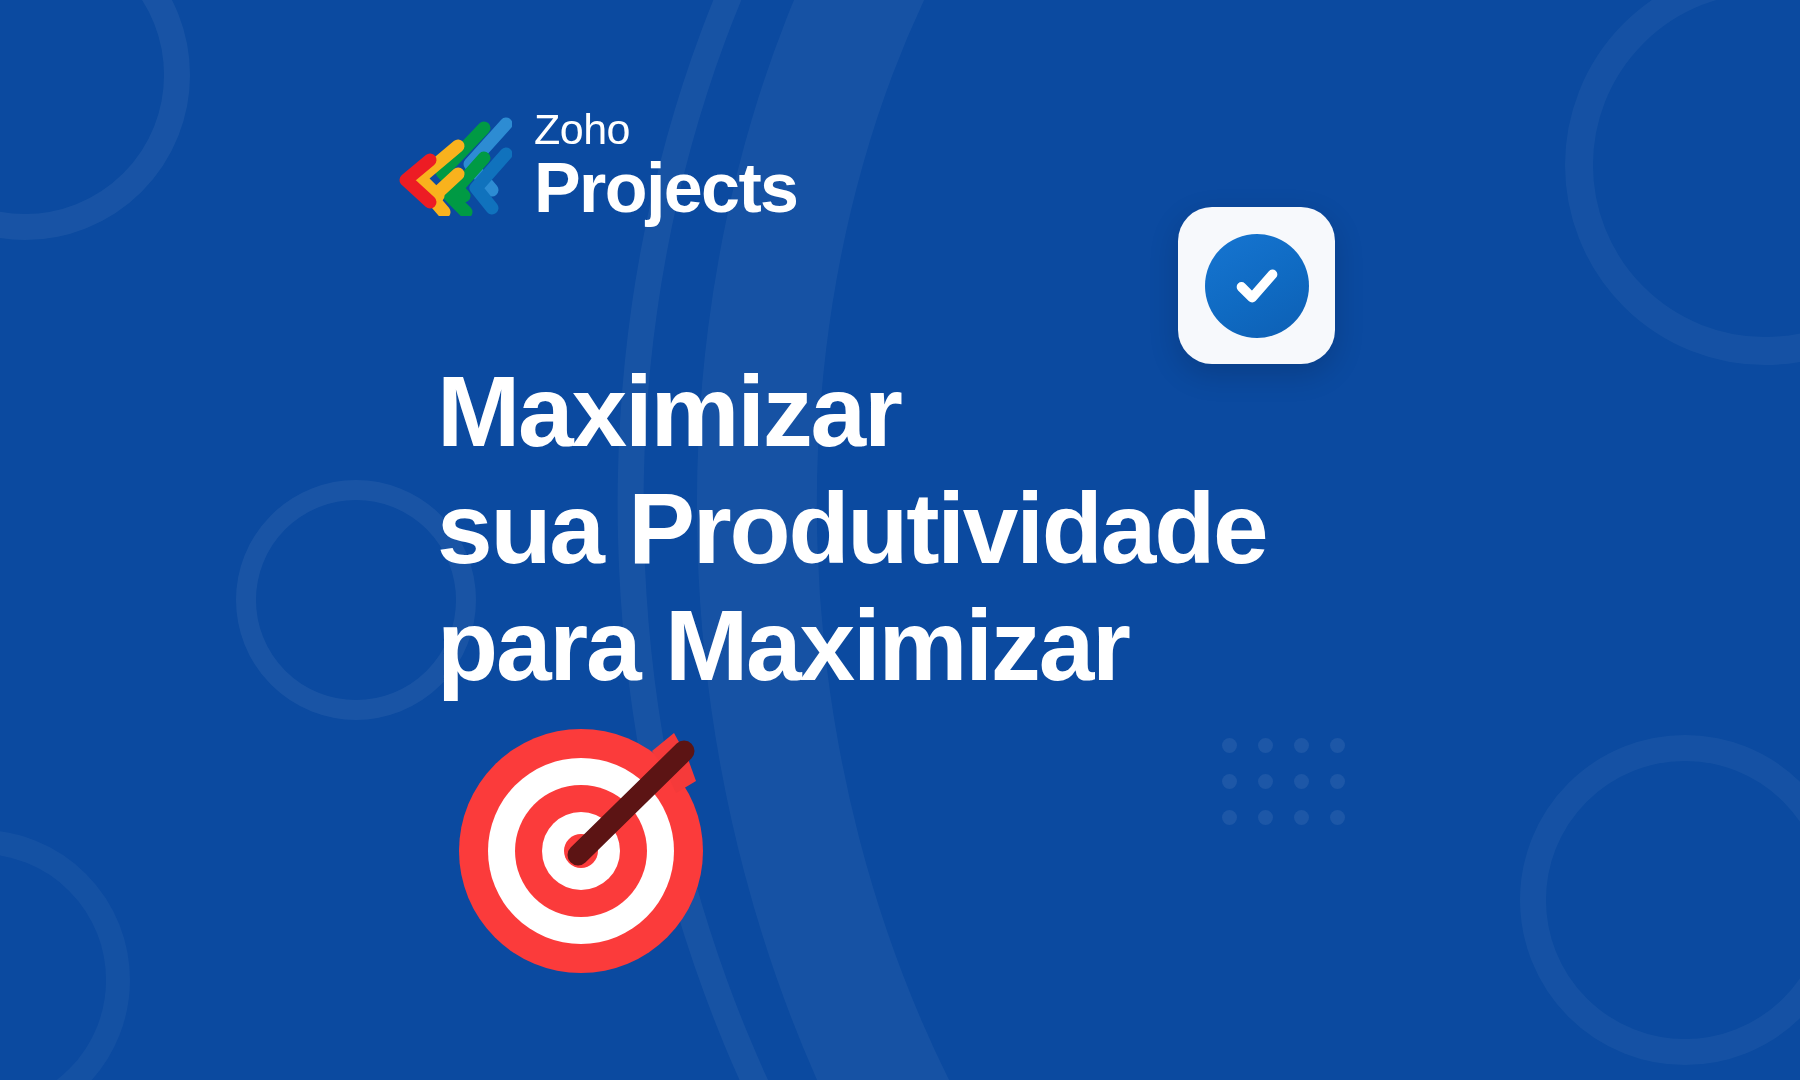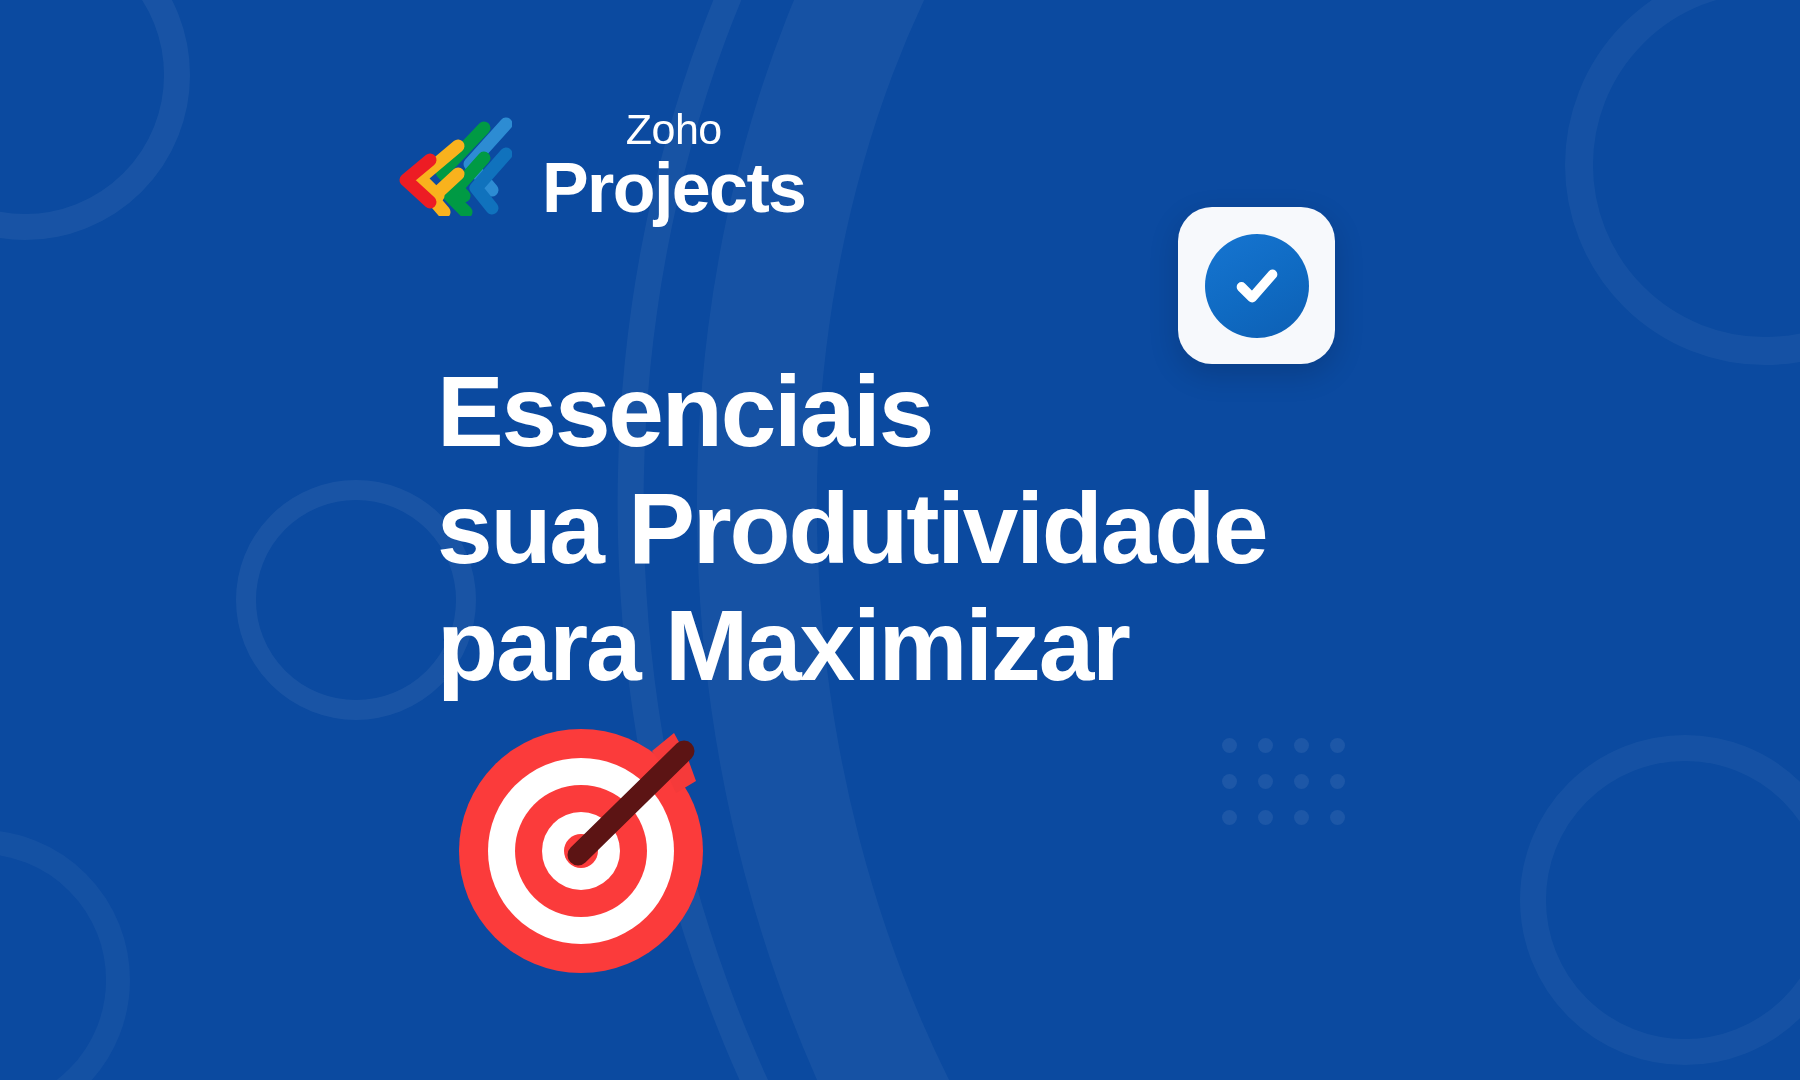--- a/index.html
+++ b/index.html
@@ -109,22 +109,21 @@
     background: rgba(255,255,255,0.075);
   }
 
   
   .logo-block {
     position: absolute;
     left: 380px;
     top: 108px;
     display: flex;
     align-items: center;
-    gap: 30px;
-    text-align: center;
+    gap: 22px;
   }
   .logo-mark { width: 132px; height: 100px; display:block; }
   .logo-words {
     display: flex;
     flex-direction: column;
     justify-content: center;
     line-height: 1;
     color: #ffffff;
   }
   .logo-zoho {
@@ -233,21 +232,21 @@
         </g>
       </svg>
     </span>
     <span class="logo-words">
       <span class="logo-zoho">Zoho</span>
       <span class="logo-product">Projects</span>
     </span>
   </div>
 
   <h1 class="headline">
-    <span>Essenciais</span>
+    <span>Maximizar</span>
     <span>sua Produtividade</span>
     <span>para Maximizar</span>
   </h1>
 
   <div class="check-badge">
     <span class="circ">
       <svg viewBox="0 0 64 64" xmlns="http://www.w3.org/2000/svg">
         <path d="M16 33 L27 44 L48 20" fill="none" stroke="#ffffff" stroke-width="10" stroke-linecap="round" stroke-linejoin="round"></path>
       </svg>
     </span>

